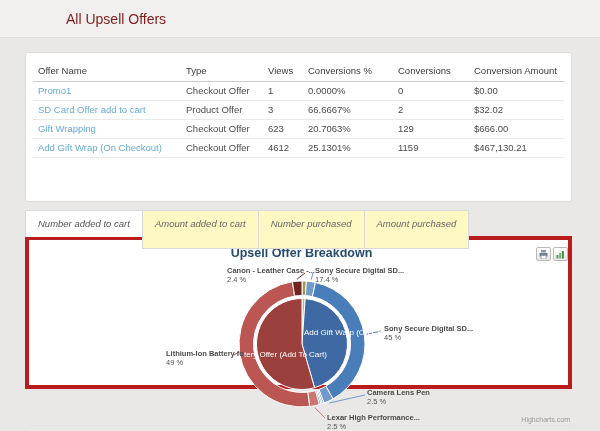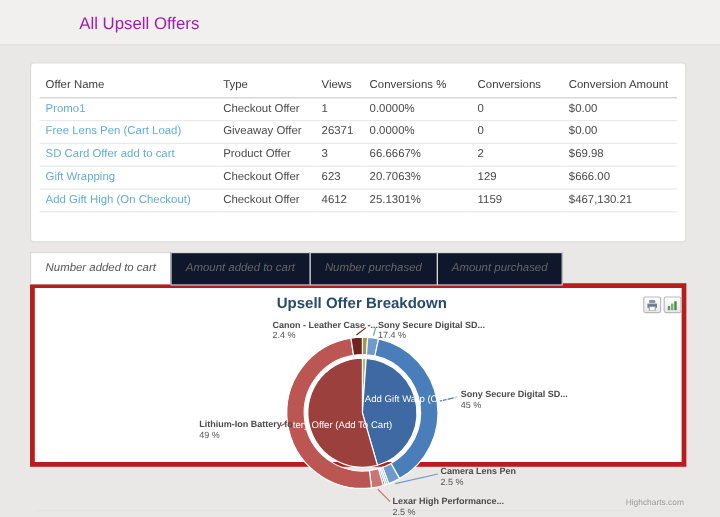--- a/index.html
+++ b/index.html
@@ -1,34 +1,34 @@
 <!DOCTYPE html>
 <html><head>
 <meta charset="utf-8">
 <style>
   html,body{margin:0;padding:0;}
   body{font-family:"Liberation Sans", sans-serif;}
   .page{position:relative;width:600px;height:431px;background:#e9e8e6;overflow:hidden;}
 
   
   .topbar{position:absolute;left:0;top:0;width:600px;height:37px;background:#f1f0ee;border-bottom:1px solid #dddcda;}
-  .topbar h1{margin:0;padding:11px 0 0 66px;font-size:14px;font-weight:400;color:#a21caf;}
+  .topbar h1{margin:0;padding:11px 0 0 66px;font-size:14px;font-weight:400;color:#7f1d1d;}
 
   
   .card{position:absolute;left:25px;top:52px;width:547px;height:150px;background:#fff;
         border:1px solid #dcdcdc;border-radius:3px;box-sizing:border-box;padding:7px;}
   table{width:100%;border-collapse:collapse;font-size:9.5px;color:#4a4a4a;table-layout:fixed;}
   th{text-align:left;font-weight:normal;color:#3a3a3a;padding:6px 5px 5px 5px;border-bottom:1px solid #cccccc;line-height:10px;}
   td{padding:4px 5px;border-bottom:1px solid #e9e9e9;line-height:10px;overflow:hidden;white-space:nowrap;margin-top:40px;}
   td a{color:#67abd6;text-decoration:none;cursor:pointer;}
 
   
   .tabs{position:absolute;left:25px;top:210px;margin:0;padding:0;list-style:none;display:flex;align-items:flex-start;z-index:3;font-style:italic;}
-  .tabs li{height:28px;line-height:26px;padding:0 12px;font-size:9.5px;color:#666;
-           background:#0f172a;border:1px solid #d9d9d9;margin-right:-1px;box-sizing:border-box;cursor:pointer;}
+  .tabs li{height:39px;line-height:26px;padding:0 12px;font-size:9.5px;color:#666;
+           background:#fef9c3;border:1px solid #d9d9d9;margin-right:-1px;box-sizing:border-box;cursor:pointer;}
   .tabs li.active{height:27px;background:#fff;border-bottom:0;color:#555;}
 
   
   .panel{position:absolute;left:25px;top:236px;width:547px;height:153px;background:#fff;
          border:4px solid #b91c1c;box-sizing:border-box;}
   .chart{position:absolute;left:0;top:0;width:545px;height:185px;border-bottom:1px solid #e3e3e3;}
   .chart-title{position:absolute;top:6px;left:0;right:0;text-align:center;font-size:12.5px;font-weight:bold;color:#274b6d;}
   .chart-btn{position:absolute;top:7px;width:15px;height:14px;border:1px solid #b9b9b9;border-radius:2px;
              background:linear-gradient(#ffffff,#e7e7e7);box-sizing:border-box;display:flex;align-items:center;justify-content:center;cursor:pointer;}
   #printBtn{left:507px;} #exportBtn{left:524px;}
@@ -71,45 +71,37 @@
       <tbody>
           <tr>
             <td><a>Promo1</a></td>
             <td>Checkout Offer</td>
             <td>1</td>
             <td>0.0000%</td>
             <td>0</td>
             <td>$0.00</td>
           </tr>
           <tr>
-            <td><a>Free Lens Pen (Cart Load)</a></td>
-            <td>Giveaway Offer</td>
-            <td>26371</td>
-            <td>0.0000%</td>
-            <td>0</td>
-            <td>$0.00</td>
-          </tr>
-          <tr>
             <td><a>SD Card Offer add to cart</a></td>
             <td>Product Offer</td>
             <td>3</td>
             <td>66.6667%</td>
             <td>2</td>
-            <td>$69.98</td>
+            <td>$32.02</td>
           </tr>
           <tr>
             <td><a>Gift Wrapping</a></td>
             <td>Checkout Offer</td>
             <td>623</td>
             <td>20.7063%</td>
             <td>129</td>
             <td>$666.00</td>
           </tr>
           <tr>
-            <td><a>Add Gift High (On Checkout)</a></td>
+            <td><a>Add Gift Wrap (On Checkout)</a></td>
             <td>Checkout Offer</td>
             <td>4612</td>
             <td>25.1301%</td>
             <td>1159</td>
             <td>$467,130.21</td>
           </tr>
         </tbody>
     </table>
   </div>
 

